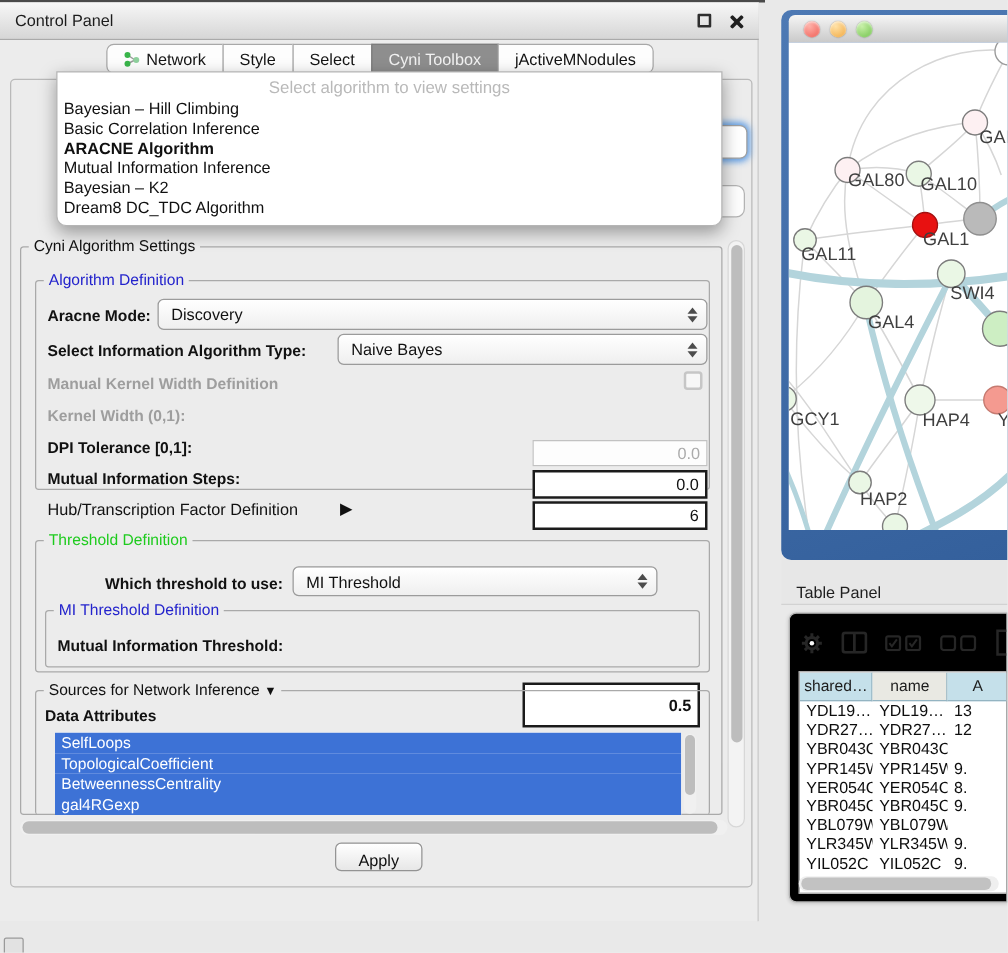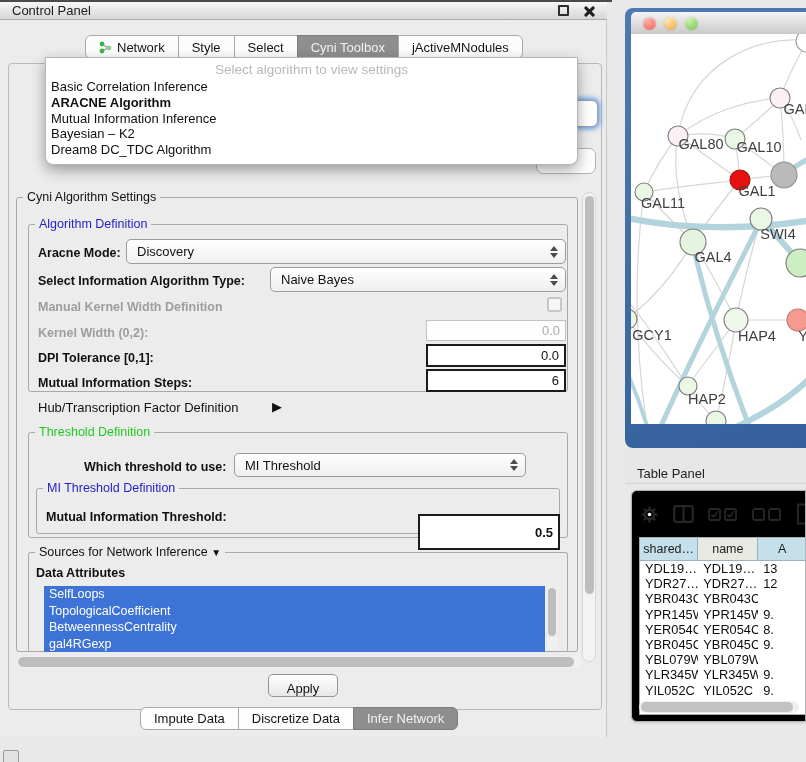--- a/index.html
+++ b/index.html
@@ -5,21 +5,21 @@
   * { margin:0; padding:0; box-sizing:border-box; }
   html,body { width:806px; height:762px; overflow:hidden; }
   body { font-family:"Liberation Sans", sans-serif; background:#e9e9e9; position:relative; }
   #page { position:absolute; inset:0; width:806px; height:762px; }
 
   .abs { position:absolute; }
 
   
   .top-line { left:0; top:0; width:612px; height:2px; background:#4a4a4a; }
   .cp { left:0; top:2px; width:607px; height:735px; background:#ececec; border-right:1px solid #c9c9c9; }
-  .cp-titlebar { left:0; top:2px; width:607px; height:18px;
+  .cp-titlebar { left:0; top:2px; width:607px; height:30px;
     background:linear-gradient(#f7f7f7,#d6d6d6); border-bottom:1px solid #aaa;
     display:flex; align-items:center; padding:0 12px;text-align:right; }
   .cp-title { font-size:13px; color:#1c1c1c; }
   .tb-spacer { flex:1; }
   .float-icon { width:11px; height:11px; border:2px solid #2e2e2e; border-radius:1px; margin-right:14px; cursor:pointer; }
   .close-icon { width:12px; height:12px; position:relative; cursor:pointer; }
   .close-icon::before, .close-icon::after { content:""; position:absolute; left:5px; top:0; width:3px; height:13px; background:#1f1f1f; border-radius:1px; }
   .close-icon::before { transform:rotate(45deg); }
   .close-icon::after { transform:rotate(-45deg); }
 
@@ -60,21 +60,21 @@
 
   .combo { background:linear-gradient(#ffffff,#efefef); border:1px solid #9b9b9b; border-radius:5px;
     display:flex; align-items:center; font-size:13px; color:#111; padding-left:10px; cursor:pointer;
     box-shadow:inset 0 1px 0 #fff; }
   .combo .cspacer { flex:1; }
   .stepper { width:18px; display:flex; flex-direction:column; align-items:center; gap:2px; padding-right:4px; }
   .arr-up { width:0; height:0; border-left:4px solid transparent; border-right:4px solid transparent; border-bottom:5px solid #4c4c4c; }
   .arr-dn { width:0; height:0; border-left:4px solid transparent; border-right:4px solid transparent; border-top:5px solid #4c4c4c; }
 
   .field { background:#fff; border:2px solid #1b1b1b; font-size:13px; color:#111;
-    text-align:right; padding:0 5px; display:flex; align-items:center; justify-content:flex-end; }
+    text-align:right; padding:0 5px; display:flex; align-items:center; justify-content:flex-end;margin-top:32px; }
   .field.disabled { border:1px solid #c2c2c2; color:#ababab; background:#fdfdfd; }
 
   .checkbox { width:15px; height:15px; border:2px solid #c6c6c6; border-radius:3px; background:#f7f7f7; cursor:pointer; }
 
   .tri { font-size:11px; color:#111; }
 
   
   .attr-item { height:16.6px; line-height:16.6px; padding-left:5px; font-size:12.5px; color:#fff; background:#3d72d6; cursor:pointer; }
 
   
@@ -183,21 +183,21 @@
     <span class="cspacer"></span>
     <span class="stepper">
         <span class="arr-up"></span>
         <span class="arr-dn"></span>
       </span>
   </div>
 
   <span class="abs lbl disabled" style="left:38px; top:300px;">Manual Kernel Width Definition</span>
   <span class="abs checkbox" style="left:547px; top:297px;"></span>
 
-  <span class="abs lbl disabled" style="left:38px; top:326px;">Kernel Width (0,2):</span>
+  <span class="abs lbl disabled" style="left:38px; top:326px;">Kernel Width (0,1):</span>
   <div class="abs field disabled" style="left:426px; top:320px; width:140px; height:21px;">
     <span>0.0</span>
   </div>
 
   <span class="abs lbl" style="left:38px; top:351px;">DPI Tolerance [0,1]:</span>
   <div class="abs field" style="left:426px; top:344px; width:140px; height:23px;">
     <span>0.0</span>
   </div>
 
   <span class="abs lbl" style="left:38px; top:376px;">Mutual Information Steps:</span>
@@ -252,31 +252,27 @@
     <div class="sb-thumb" style="position:absolute; left:2px; top:3px; width:9px; height:398px;"></div>
   </div>
   <div class="abs" style="left:16px; top:656px; width:566px; height:12px; background:#f0f0f0; border-radius:6px;">
     <div class="sb-thumb" style="position:absolute; left:2px; top:1px; width:556px; height:10px;"></div>
   </div>
 
   <div class="abs apply-btn">
     <span>Apply</span>
   </div>
 
-  <div class="abs tabbar" style="left:140px; top:707px; height:23px;" id="bottom-tabs">
-      <div class="tab">Impute Data</div>
-      <div class="tab">Discretize Data</div>
-      <div class="tab selected">Infer Network</div>
-    </div>
 
   <div class="abs mini-sq"></div>
 
   <div class="abs dropdown">
     <div class="dd-placeholder">Select algorithm to view settings</div>
     <div id="dd-items">
+        <div class="dd-item">Bayesian – Hill Climbing</div>
         <div class="dd-item">Basic Correlation Inference</div>
         <div class="dd-item bold">ARACNE Algorithm</div>
         <div class="dd-item">Mutual Information Inference</div>
         <div class="dd-item">Bayesian – K2</div>
         <div class="dd-item">Dream8 DC_TDC Algorithm</div>
       </div>
   </div>
 
   <div class="abs netwin"></div>
   <div class="abs net-titlebar">

